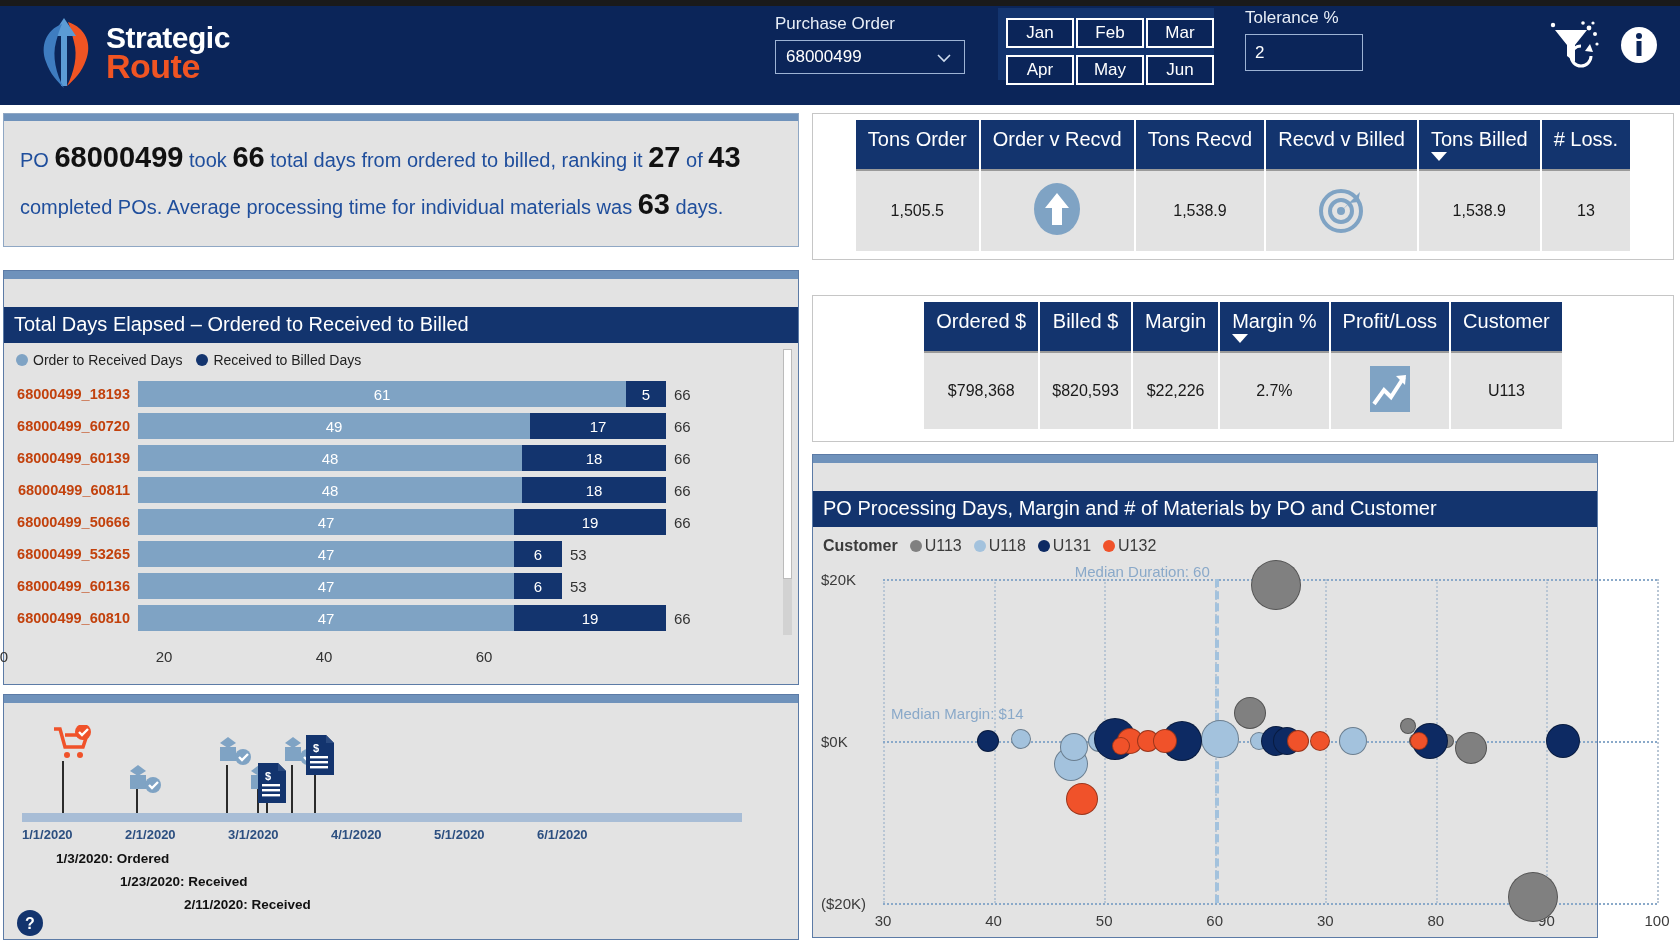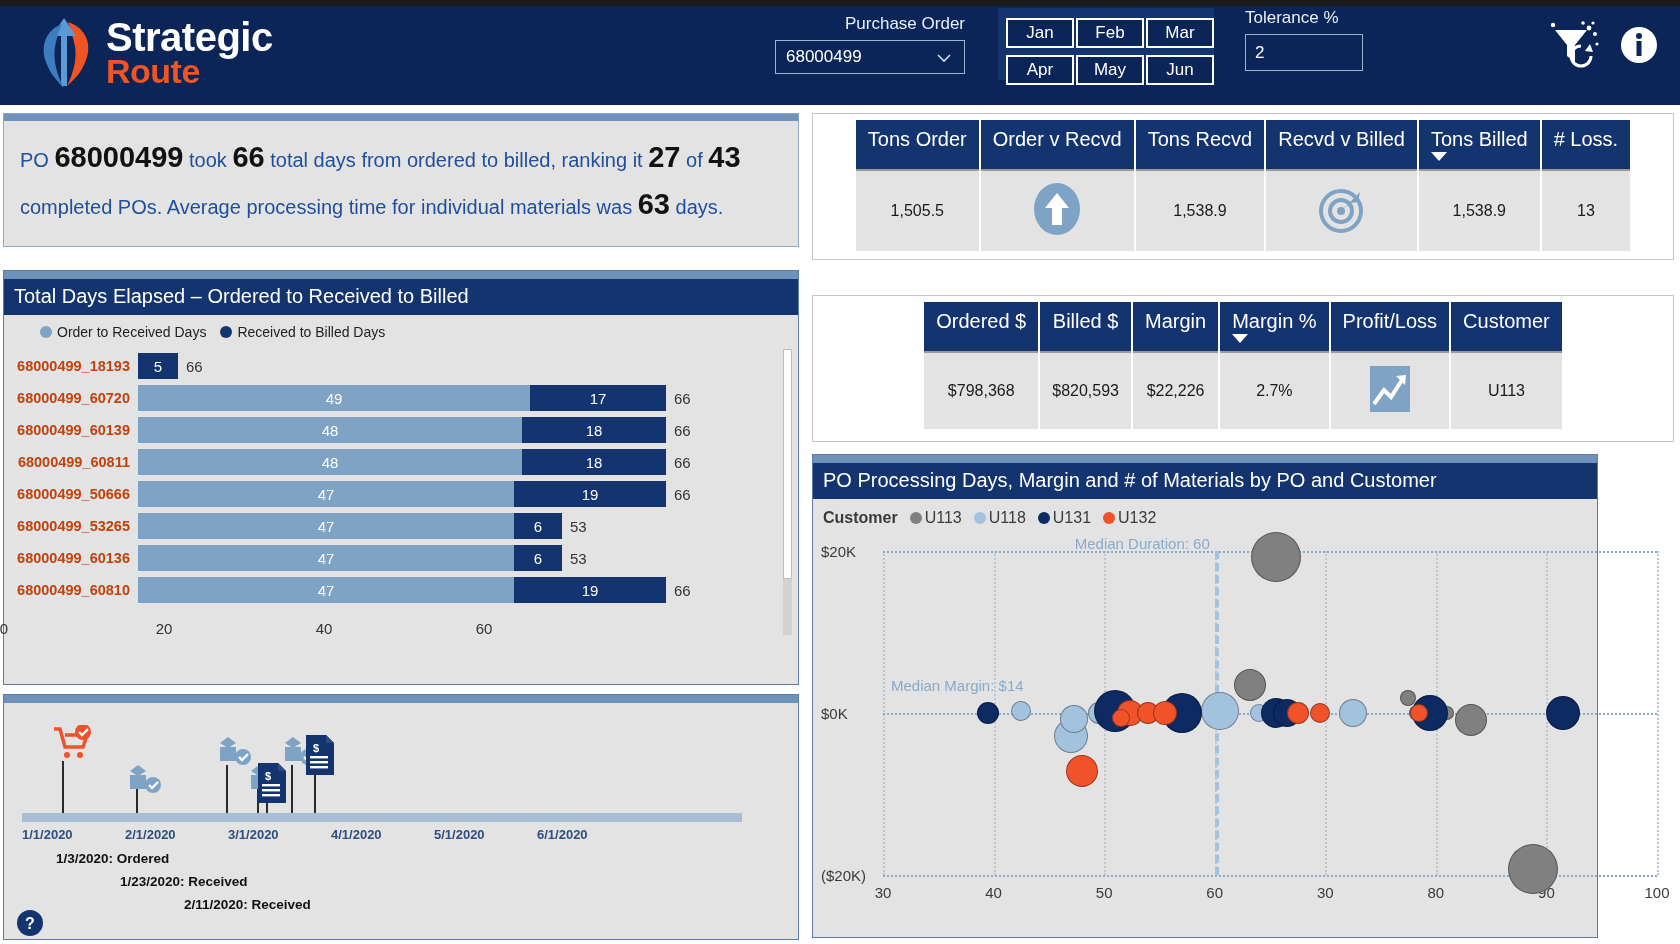--- a/index.html
+++ b/index.html
@@ -15,24 +15,24 @@
   .header {
     position: absolute; left: 0; top: 0; width: 1680px; height: 105px;
     background: #0b2559;
   }
   .header-topstrip {
     position:absolute; left:0; top:0; width:1680px; height:6px; background:#1a1a1a;
   }
   .logo-wrap { position: absolute; left: 34px; top: 16px; display: flex; align-items: center; gap: 10px; }
   .logo-mark { position: relative; width: 62px; height: 74px; }
   .logo-text { display: flex; flex-direction: column; line-height: 0.92; }
-  .logo-strategic { color: #ffffff; font-size: 40px; font-weight: 700; letter-spacing: -0.5px; }
+  .logo-strategic { color: #ffffff; font-size: 30px; font-weight: 700; letter-spacing: -0.5px; }
   .logo-route { color: #f05423; font-size: 34px; font-weight: 700; letter-spacing: -0.5px; }
 
-  .po-block { position: absolute; left: 775px; top: 14px; text-align: right; }
+  .po-block { position: absolute; left: 775px; top: 14px; }
   .po-label { color: #e8eef7; font-size: 17px; margin-bottom: 6px; }
   .po-select {
     position: relative; width: 190px; height: 34px;
     border: 1px solid #9db3d4; background: #0b2559;
     display: flex; align-items: center; padding: 0 10px;
   }
   .po-value { color: #ffffff; font-size: 17px; }
   .po-chev { position:absolute; right: 12px; top: 9px; width: 16px; height: 16px; }
 
   .month-panel {
@@ -59,37 +59,37 @@
   }
 
   .filter-icon { position: absolute; left: 1545px; top: 18px; width: 56px; height: 54px; }
   .info-icon { position: absolute; left: 1620px; top: 26px; width: 38px; height: 38px; }
 
   
   .panel { position: absolute; background: #e3e3e3; border: 1px solid #5c7ba6; }
   .panel-topbar { height: 8px; background: #6f92bb; width: 100%; }
   .panel-title {
     background: #13346e; color: #ffffff; font-size: 20px;
-    padding: 6px 10px 7px 10px; font-weight: 400;
+    padding: 6px 10px 7px 10px; font-weight: 400; margin-top: 28px;
   }
 
   
   #narrative {
     position: absolute; left: 3px; top: 113px; width: 796px; height: 134px;
     background: #e3e3e3; border: 1px solid #8fa7c4;
   }
   #narrative .nbar { height: 7px; background: #6f92bb; }
   .narr-text {
     padding: 13px 16px 0 16px; color: #1f4e9c; font-size: 20px; line-height: 1.62;
   }
   .narr-text b { color: #111111; font-size: 29px; font-weight: 700; }
 
   
   #barpanel { left: 3px; top: 270px; width: 796px; height: 415px; }
-  .legend-row { display: flex; align-items: center; gap: 14px; padding: 9px 10px 4px 12px; margin-left: 24px; }
+  .legend-row { display: flex; align-items: center; gap: 14px; padding: 9px 10px 4px 12px; }
   .legend-item { display: flex; align-items: center; gap: 5px; color: #222; font-size: 14px; }
   .dot { width: 12px; height: 12px; border-radius: 50%; display: inline-block; }
 
   .bars { position: relative; padding: 6px 0 0 0; }
   .bar-row { display: flex; align-items: center; height: 32px; margin-bottom: 0px; }
   .bar-cat {
     width: 134px; text-align: right; padding-right: 8px;
     color: #c2410c; font-size: 14.5px; font-weight: 700;
   }
   .bar-track { position: relative; display: flex; align-items: center; height: 26px; }
@@ -243,20 +243,21 @@
       </span>
       <span class="legend-item">
         <i class="dot" style="background:#13346e"></i>
         <span>Received to Billed Days</span>
       </span>
     </div>
     <div class="bars" id="bars">
         <div class="bar-row">
           <div class="bar-cat">68000499_18193</div>
           <div class="bar-track">
+            <div class="seg a" style="width: 488px;">61</div>
             <div class="seg b" style="width: 40px;">5</div>
             <div class="bar-total">66</div>
           </div>
         </div>
         <div class="bar-row">
           <div class="bar-cat">68000499_60720</div>
           <div class="bar-track">
             <div class="seg a" style="width: 392px;">49</div>
             <div class="seg b" style="width: 136px;">17</div>
             <div class="bar-total">66</div>

